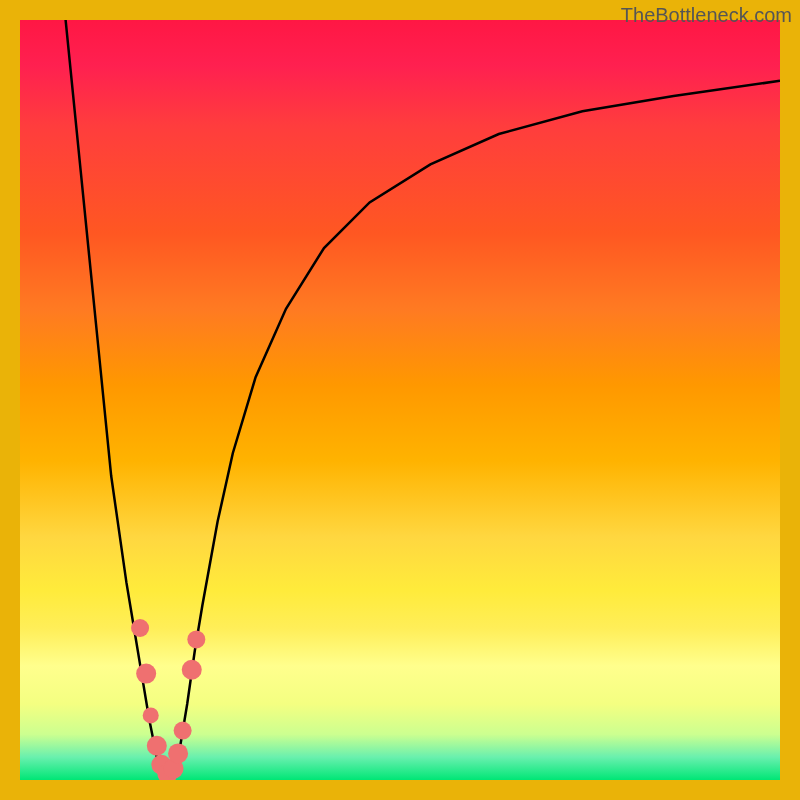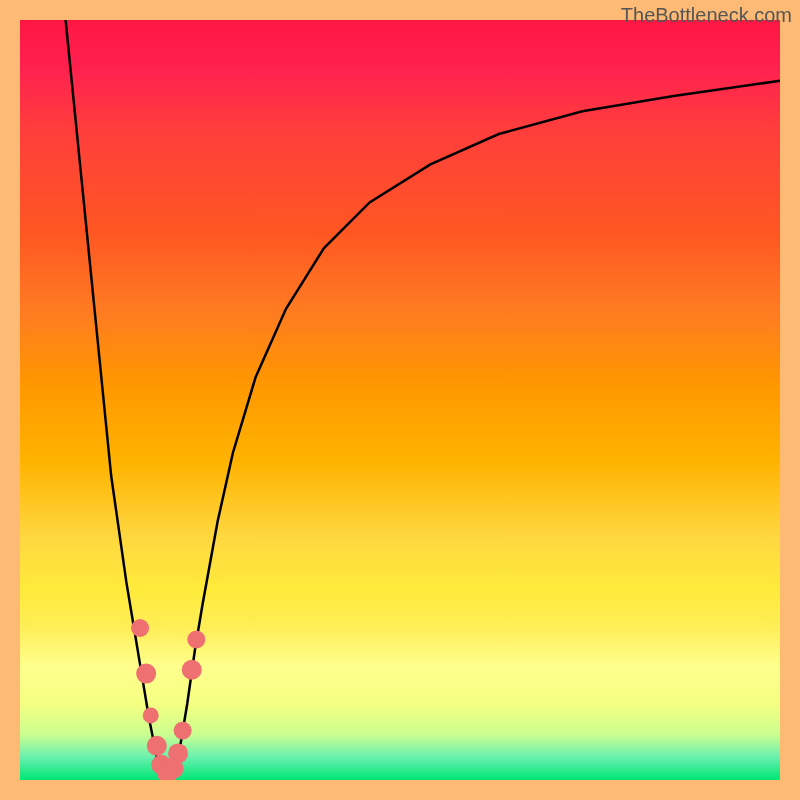--- a/index.html
+++ b/index.html
@@ -8,21 +8,21 @@
     width: 800px;
     height: 800px;
     overflow: hidden;
     background: #000;
     font-family: Arial, sans-serif;
   }
   .chart-container {
     position: relative;
     width: 800px;
     height: 800px;
-    background: #fdba74;
+    background: #eab308;
   }
   .plot-area {
     position: absolute;
     left: 20px;
     top: 20px;
     width: 760px;
     height: 760px;
     overflow: hidden;
   }
   .gradient-bg {

